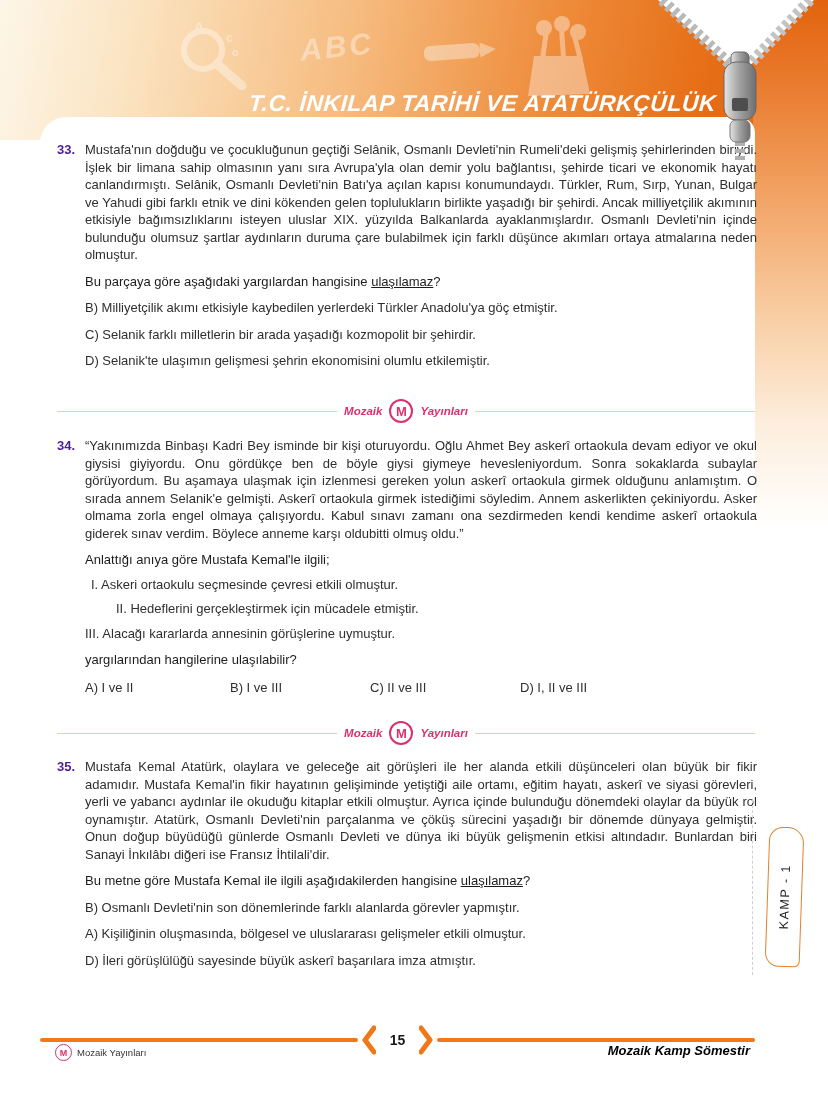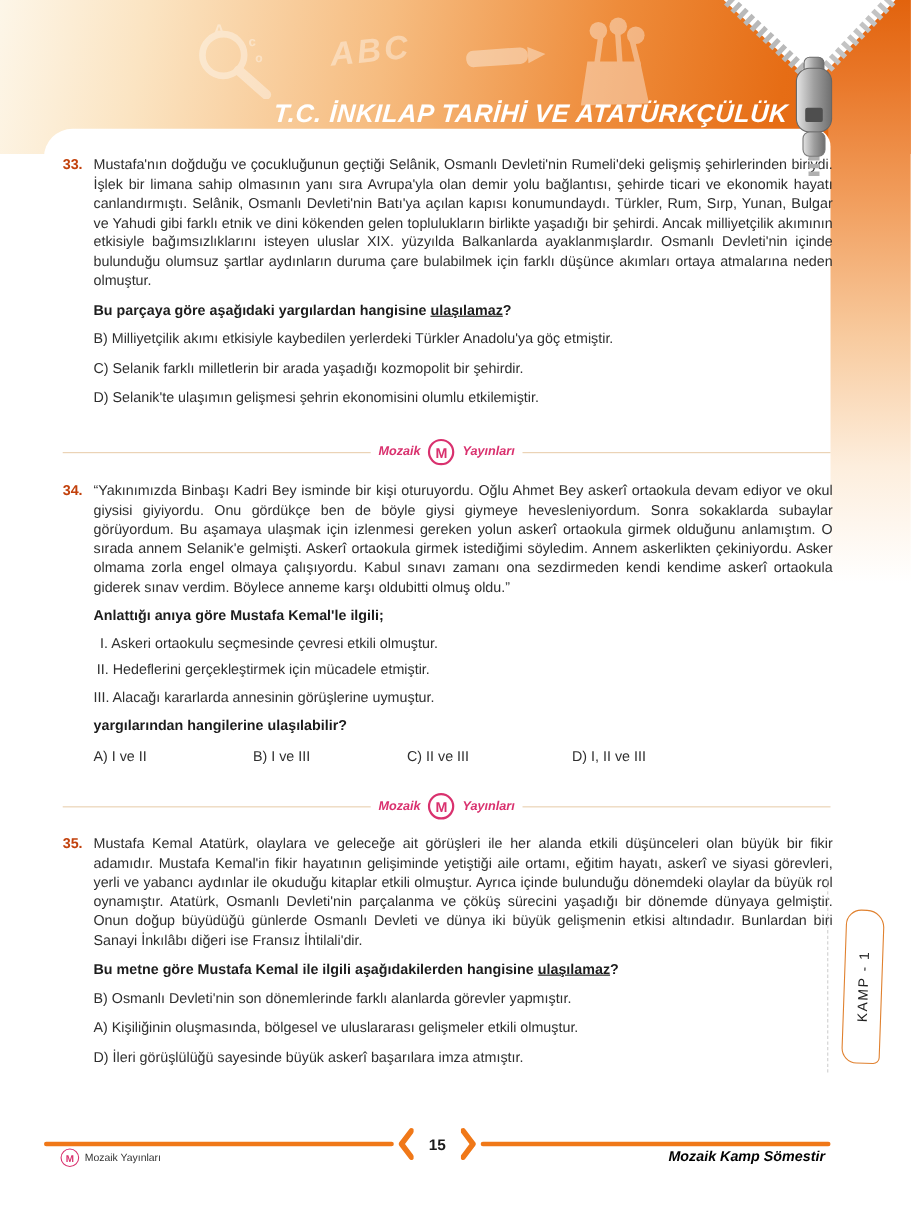--- a/index.html
+++ b/index.html
@@ -29,24 +29,24 @@
   .hdr-icons { position:absolute; left:0; top:0; width:828px; height:120px; pointer-events:none; }
   .hdr-icons svg, .hdr-abc { position:absolute; opacity:.38; }
   .hdr-abc {
     left:300px; top:30px; font-size:30px; font-style:italic; color:#ffffff;
     font-weight:bold; transform:rotate(-6deg); letter-spacing:3px;
   }
   
   .zipper { position:absolute; left:652px; top:0; width:176px; height:160px; z-index:5; }
   
   .qblock { position:absolute; left:57px; width:700px; font-size:13px; line-height:17.5px; }
-  .qnum { position:absolute; left:0; top:0; font-weight:bold; color:#c2410c; }
+  .qnum { position:absolute; left:0; top:0; font-weight:bold; color:#4c1d95; }
   .qbody { margin-left:28px; }
   .qtext { text-align:justify; color:#2f2f2f; }
-  .q-stem { margin-top:9px; font-weight:bold; color:#1c1c1c; }
+  .q-stem { margin-top:9px; font-weight:normal; color:#1c1c1c; }
   .ul { text-decoration:underline; }
   .q-option { margin-top:9px; color:#2f2f2f; }
   .roman-row { display:flex; margin-top:7px;justify-content:center; }
   .roman-row .rn-text { flex:1; }
   .opts-inline { display:flex; margin-top:10px; }
   .opts-inline span:nth-child(1){ width:145px; }
   .opts-inline span:nth-child(2){ width:140px; }
   .opts-inline span:nth-child(3){ width:150px; }
   
   .divider {
@@ -168,21 +168,21 @@
 </div>
 
 <div class="qblock" style="top:437px;">
   <span class="qnum">34.</span>
   <div class="qbody">
     <div class="qtext">“Yakınımızda Binbaşı Kadri Bey isminde bir kişi oturuyordu. Oğlu Ahmet Bey askerî ortaokula devam ediyor ve okul giysisi giyiyordu. Onu gördükçe ben de böyle giysi giymeye hevesleniyordum. Sonra sokaklarda subaylar görüyordum. Bu aşamaya ulaşmak için izlenmesi gereken yolun askerî ortaokula girmek olduğunu anlamıştım. O sırada annem Selanik'e gelmişti. Askerî ortaokula girmek istediğimi söyledim. Annem askerlikten çekiniyordu. Asker olmama zorla engel olmaya çalışıyordu. Kabul sınavı zamanı ona sezdirmeden kendi kendime askerî ortaokula giderek sınav verdim. Böylece anneme karşı oldubitti olmuş oldu.”</div>
     <div class="q-stem">Anlattığı anıya göre Mustafa Kemal'le ilgili;</div>
     <div class="roman-row" style="padding-left:6px;">
         <span class="rn-text">I. Askeri ortaokulu seçmesinde çevresi etkili olmuştur.</span>
       </div>
-    <div class="roman-row" style="padding-left:3px;">
+    <div class="roman-row" style="padding-left:3px;margin-left:28px;">
         <span class="rn-text">II. Hedeflerini gerçekleştirmek için mücadele etmiştir.</span>
       </div>
     <div class="roman-row" style="padding-left:0;">
         <span class="rn-text">III. Alacağı kararlarda annesinin görüşlerine uymuştur.</span>
       </div>
     <div class="q-stem">yargılarından hangilerine ulaşılabilir?</div>
     <div class="opts-inline">
       <span>A) I ve II</span>
       <span>B) I ve III</span>
       <span>C) II ve III</span>

